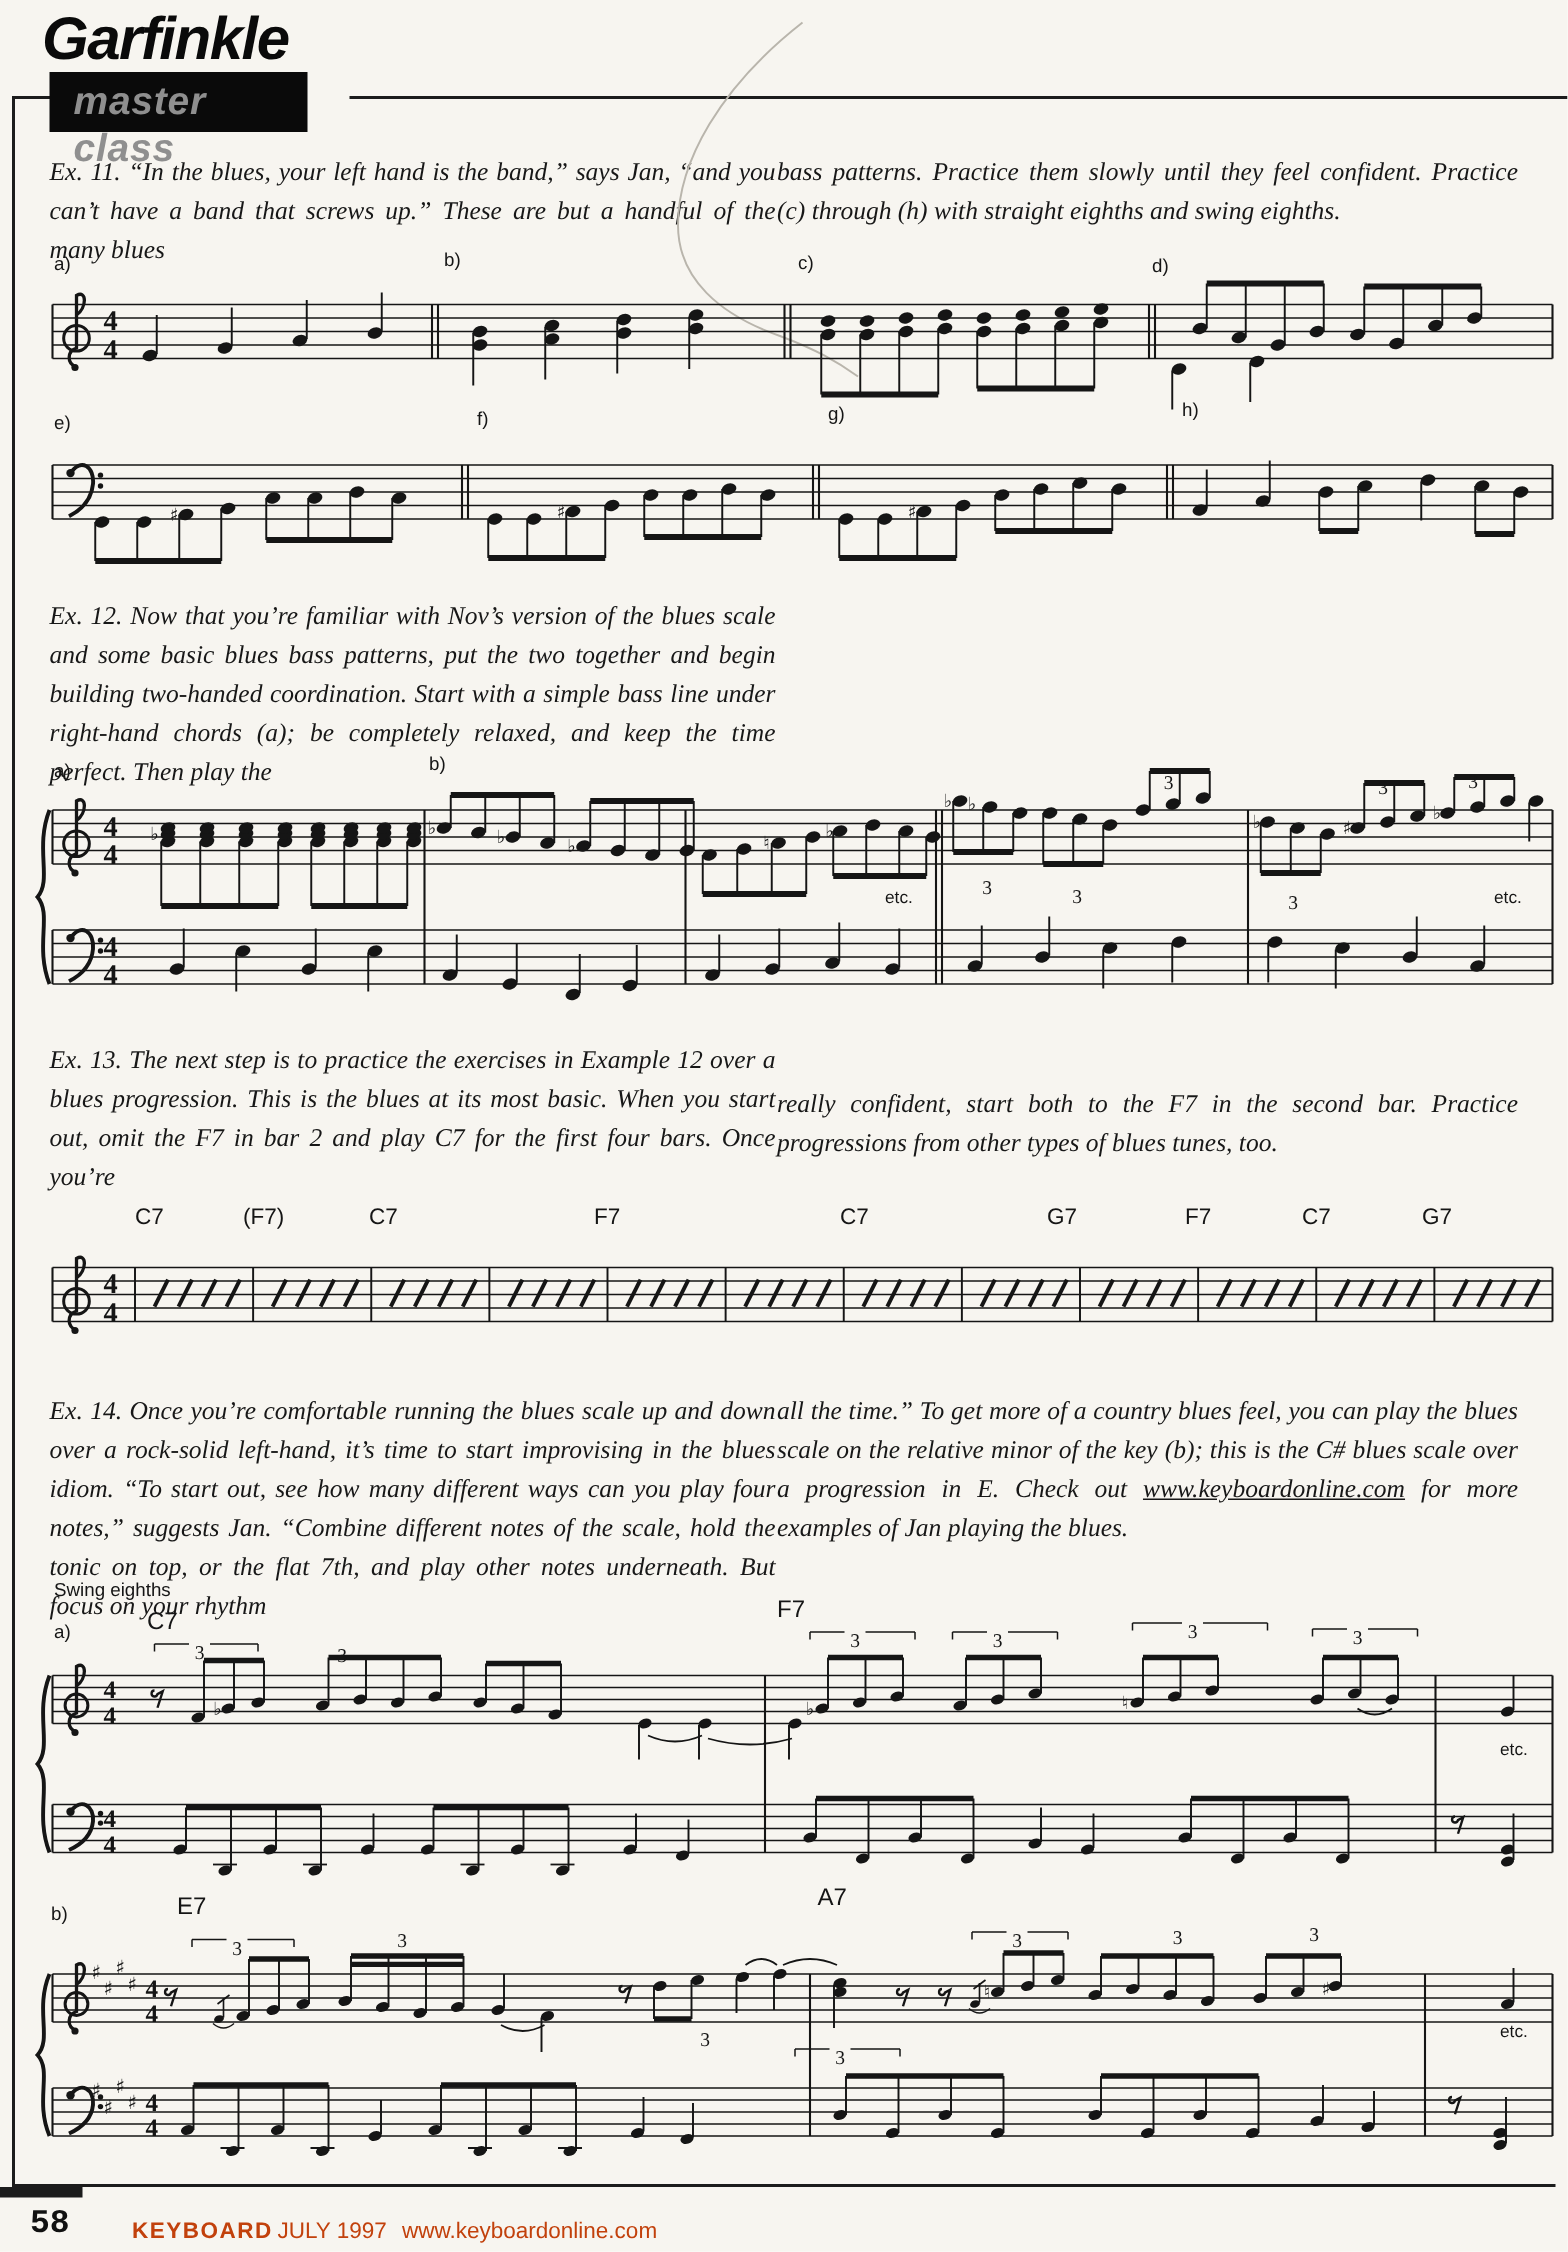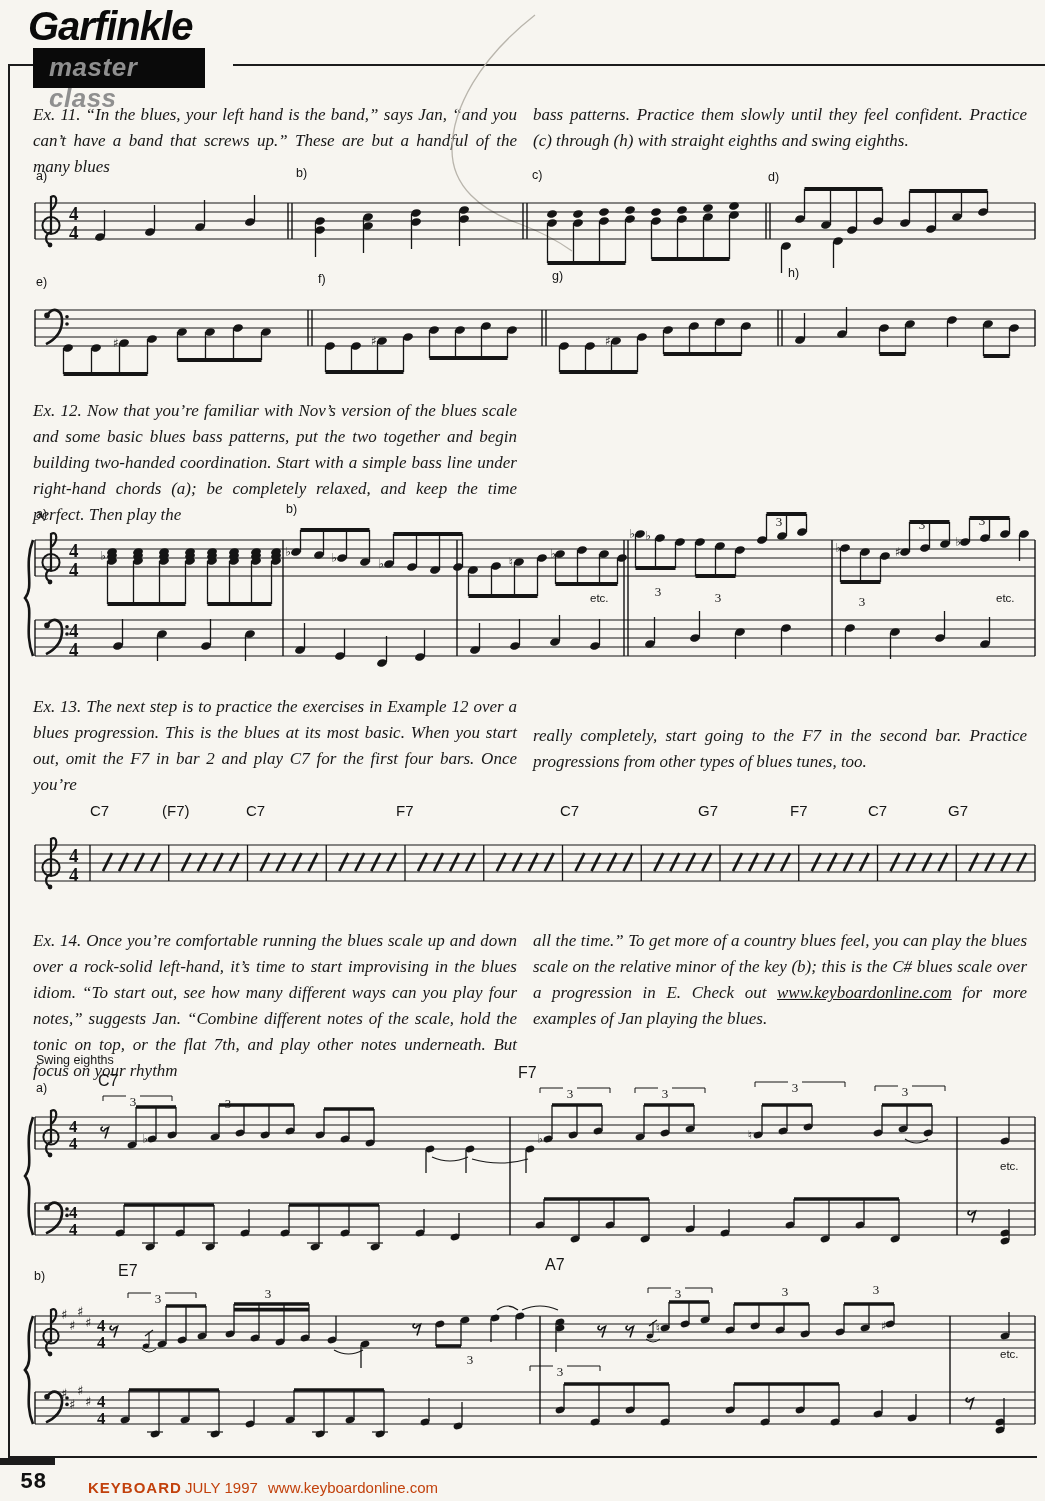--- a/index.html
+++ b/index.html
@@ -22,21 +22,21 @@
     font-family:"Liberation Sans", sans-serif;
     font-style:italic;font-weight:bold;font-size:26px;color:#8f8f8f;letter-spacing:0.5px;
   }
   .rule{position:absolute;background:#1c1c1c;}
   
   .col{
     position:absolute;font-style:italic;font-size:17px;line-height:26px;
     text-align:justify;color:#171717;
   }
   .col-l{left:33px;width:484px;}
-  .col-r{left:533px;width:494px;font-style:italic;}
+  .col-r{left:518px;width:494px;font-style:italic;}
   .weblink{text-decoration:underline;}
   
   .pagenum{
     position:absolute;left:20px;top:1470px;
     font-family:Liberation Mono, monospace;font-weight:bold;font-size:22px;color:#111;
   }
   .footline{
     position:absolute;top:1479px;
     font-family:"Liberation Sans", sans-serif;font-size:15px;color:#c2410c;
   }
@@ -57,21 +57,21 @@
   <div class="rule" style="left:8px;top:64px;width:2px;height:1394px;"></div>
   <div class="rule" style="left:8px;top:1456px;width:1029px;height:2px;"></div>
   <div class="rule" style="left:0px;top:1458px;width:55px;height:7px;"></div>
 
   <div class="col col-l" style="top:102px;">Ex. 11. “In the blues, your left hand is the band,” says Jan, “and you can’t have a band that screws up.” These are but a handful of the many blues</div>
   <div class="col col-r" style="top:102px;">bass patterns. Practice them slowly until they feel confident. Practice (c) through (h) with straight eighths and swing eighths.</div>
 
   <div class="col col-l" style="top:398px;">Ex. 12. Now that you’re familiar with Nov’s version of the blues scale and some basic blues bass patterns, put the two together and begin building two-handed coordination. Start with a simple bass line under right-hand chords (a); be completely relaxed, and keep the time perfect. Then play the</div>
 
   <div class="col col-l" style="top:694px;">Ex. 13. The next step is to practice the exercises in Example 12 over a blues progression. This is the blues at its most basic. When you start out, omit the F7 in bar 2 and play C7 for the first four bars. Once you’re</div>
-  <div class="col col-r" style="top:723px;">really completely, start going to the F7 in the second bar. Practice progressions from other types of blues tunes, too.</div>
+  <div class="col col-r" style="top:723px;">really confident, start both to the F7 in the second bar. Practice progressions from other types of blues tunes, too.</div>
 
   <div class="col col-l" style="top:928px;">Ex. 14. Once you’re comfortable running the blues scale up and down over a rock-solid left-hand, it’s time to start improvising in the blues idiom. “To start out, see how many different ways can you play four notes,” suggests Jan. “Combine different notes of the scale, hold the tonic on top, or the flat 7th, and play other notes underneath. But focus on your rhythm</div>
   <div class="col col-r" style="top:928px;"><span>all the time.” To get more of a country blues feel, you can play the blues scale on the relative minor of the key (b); this is the C# blues scale over a progression in E. Check out </span><span class="weblink">www.keyboardonline.com</span><span> for more examples of Jan playing the blues.</span></div>
 
   <svg class="overlay" id="music" width="1045" height="1501" viewBox="0 0 1045 1501">
     <path d="M 535 15 C 480 58 452 108 452 150 C 452 186 480 210 520 224 C 544 233 558 241 572 251" fill="none" stroke="#b9b5ac" stroke-width="1.3"></path>
   <g>
         <line x1="35" y1="203" x2="1035" y2="203" stroke="#151515" stroke-width="1.1"></line>
         <line x1="35" y1="212" x2="1035" y2="212" stroke="#151515" stroke-width="1.1"></line>
         <line x1="35" y1="221" x2="1035" y2="221" stroke="#151515" stroke-width="1.1"></line>

